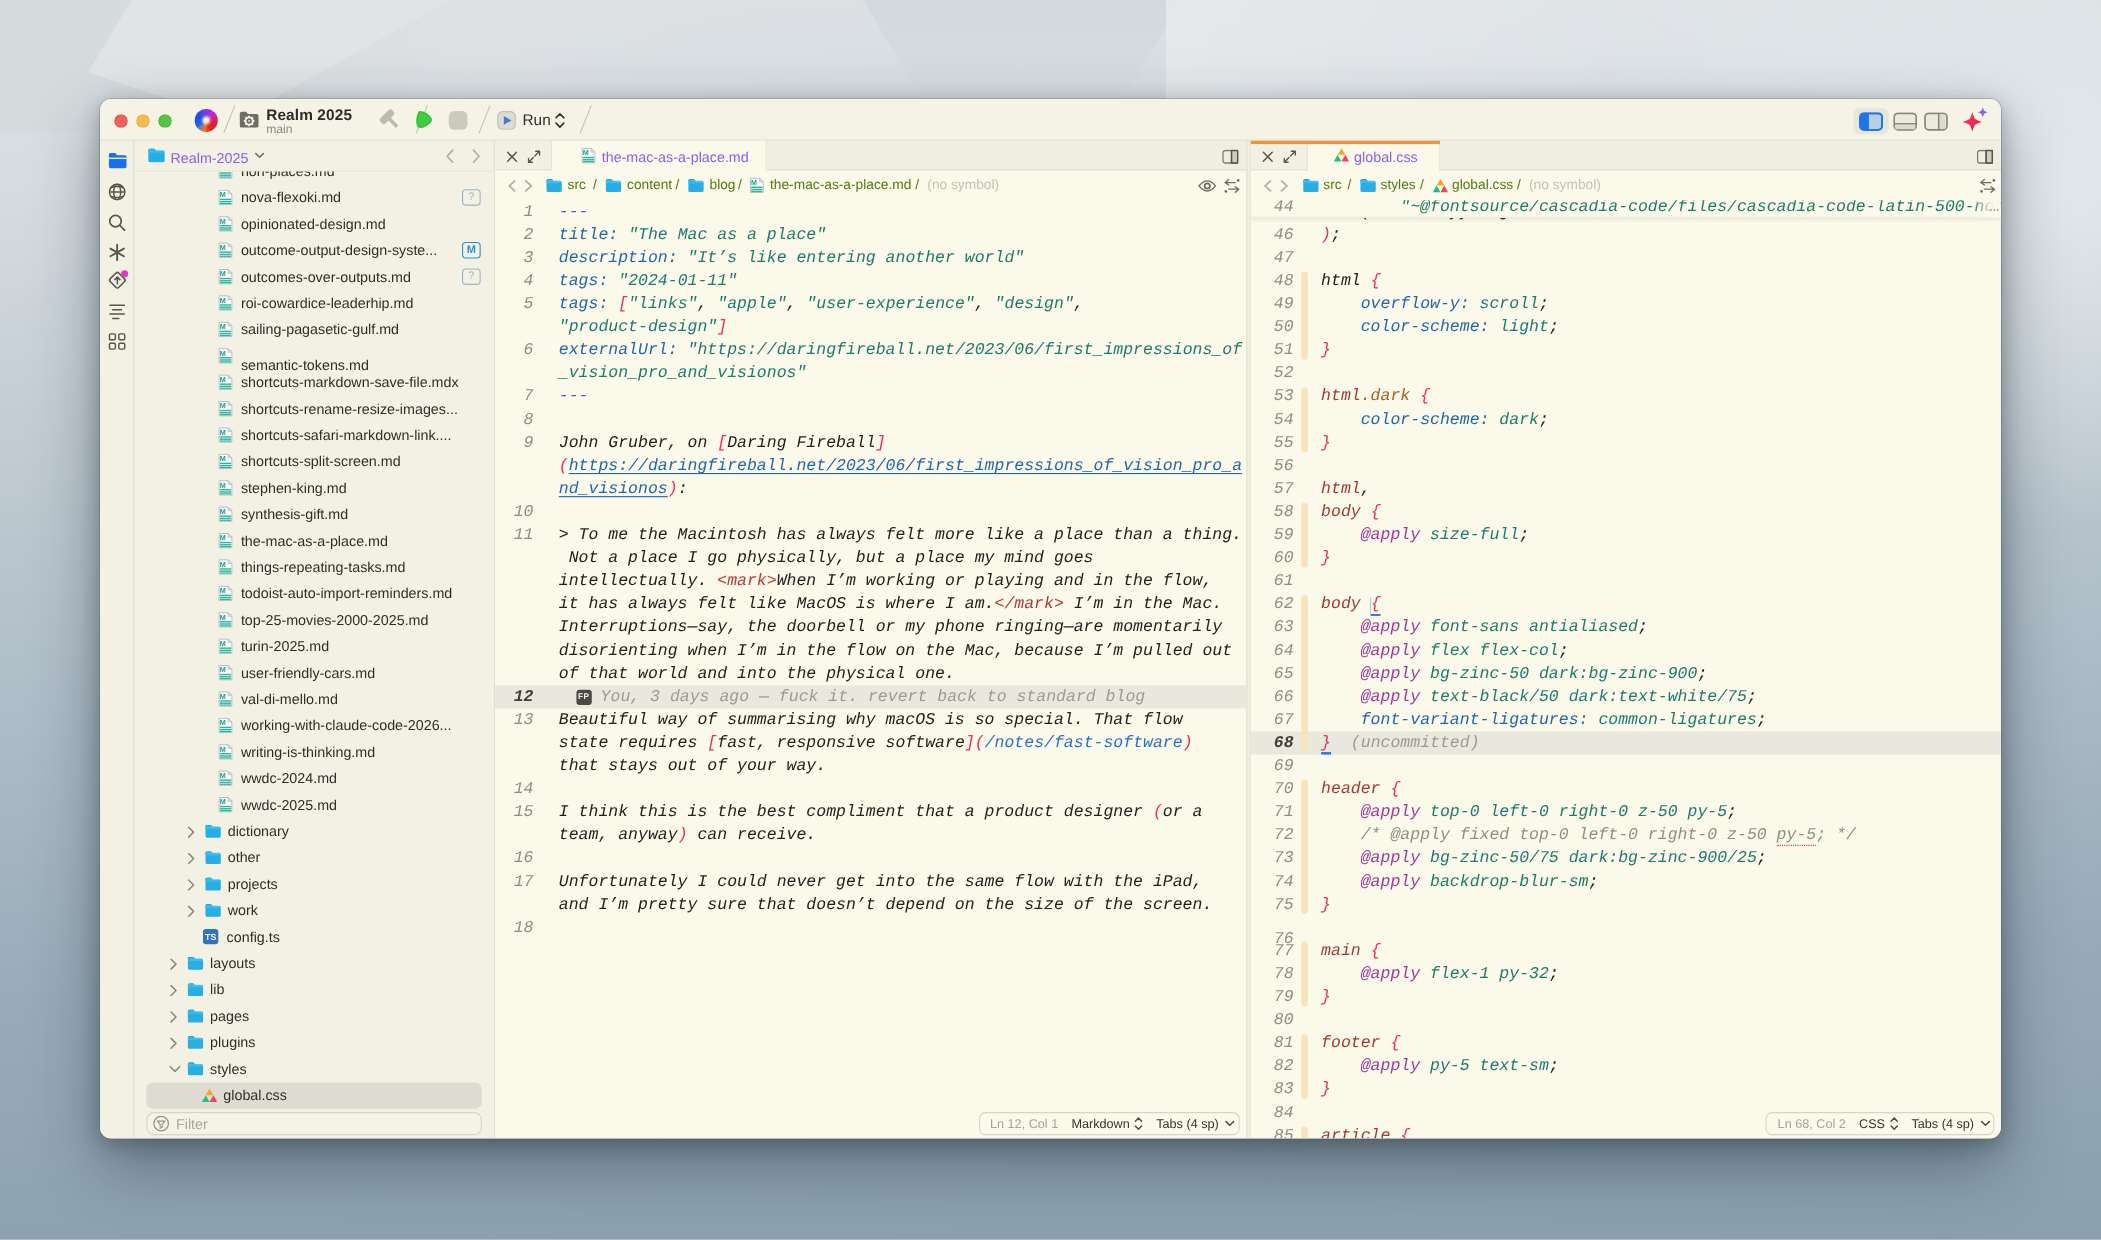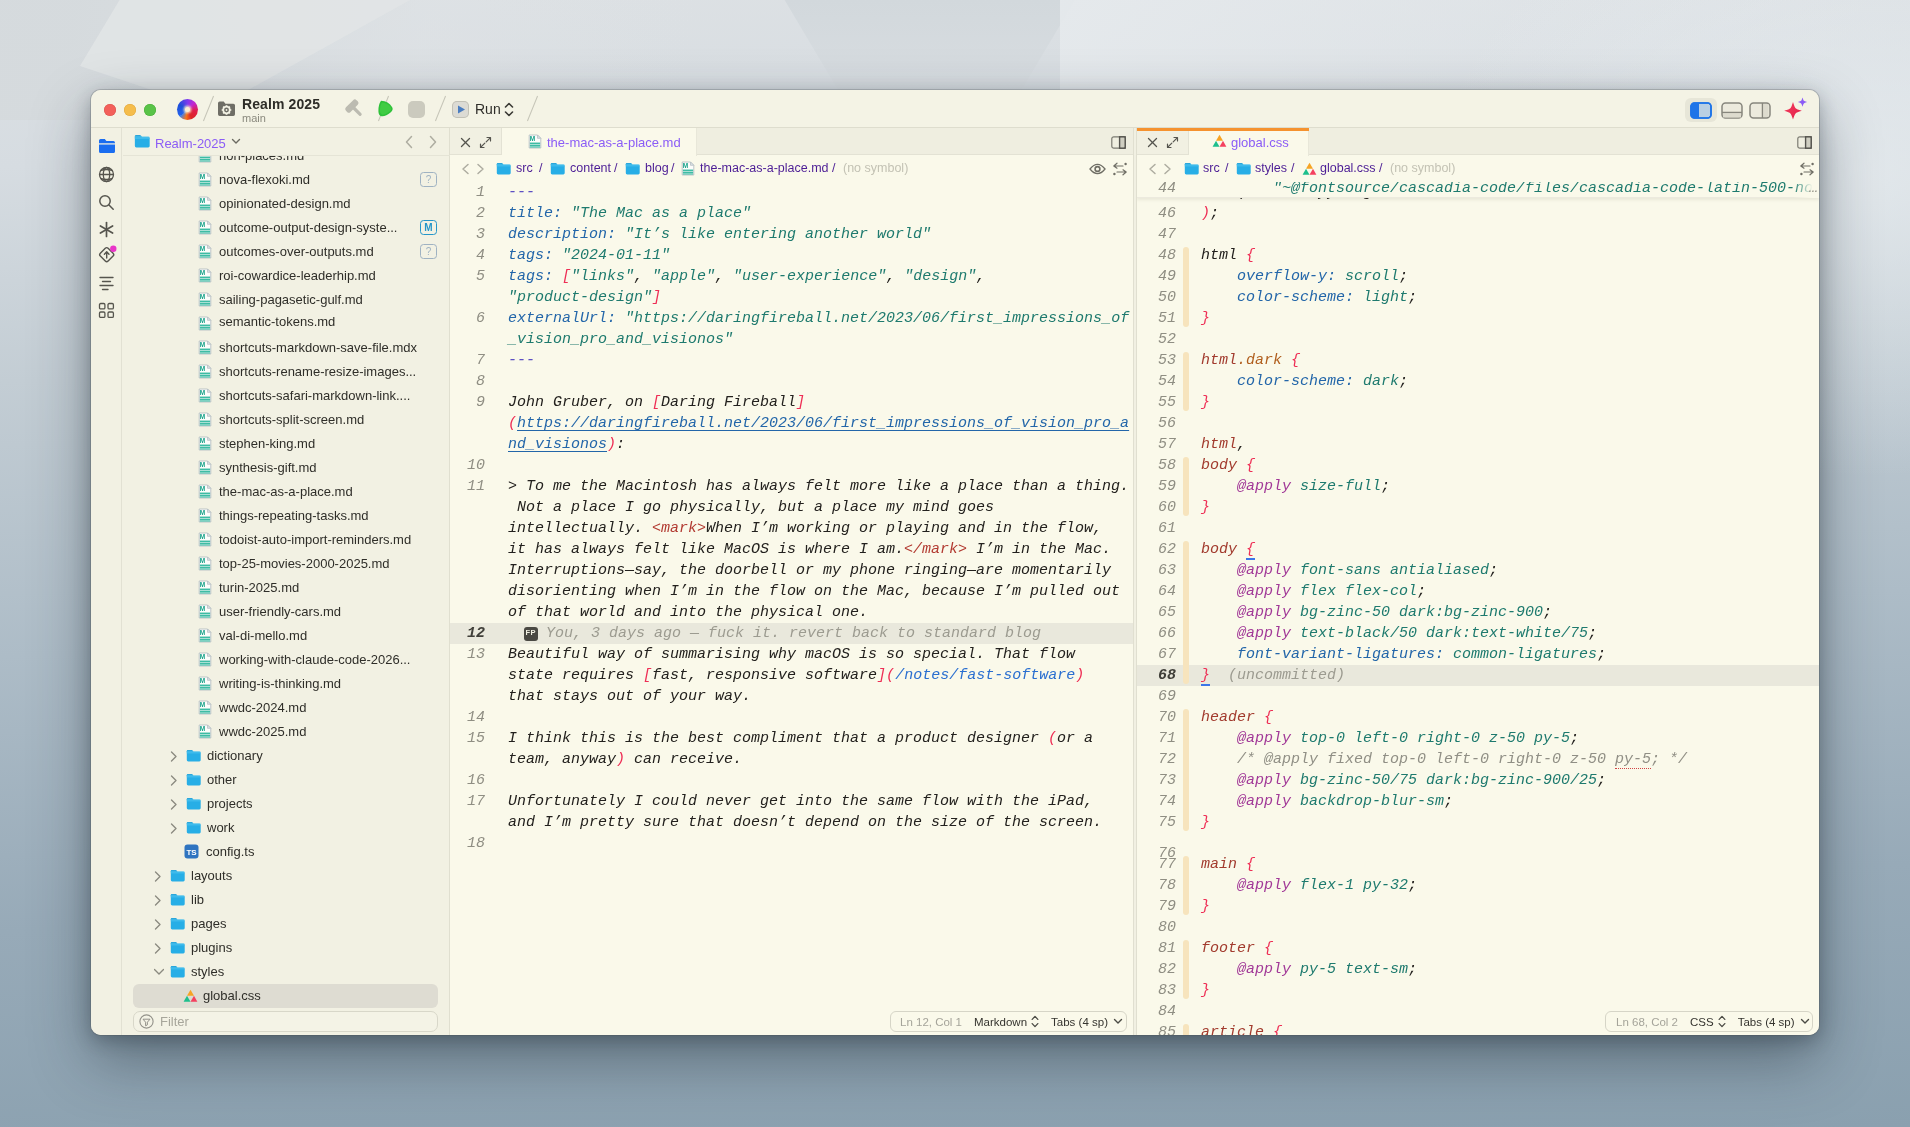--- a/index.html
+++ b/index.html
@@ -8,21 +8,21 @@
 .window{position:absolute;left:91px;top:90px;width:1728px;height:945px;background:#f2f1e3;border-radius:10px;
 box-shadow:0 25px 60px rgba(25,35,45,.42),0 5px 18px rgba(25,35,45,.30),0 0 0 1px rgba(120,125,125,.35);overflow:hidden}
 .abs{position:absolute}
 .tl{position:absolute;width:12px;height:12px;border-radius:50%}
 .sep{position:absolute;width:1.2px;height:27px;background:#c5c4b7;transform:rotate(22deg)}
 .ttl{position:absolute;font-weight:bold;font-size:14px;color:#2e2d28;letter-spacing:.1px}
 .sub{position:absolute;font-size:11px;color:#8a897e}
 .ui13{font-size:13px;color:#8b5cf6}
 .treerow{position:absolute;height:24px;line-height:24px;font-size:13px;color:#2f2e29;white-space:nowrap}
 .badge{position:absolute;width:17px;height:15px;border-radius:3.5px;font-size:10px;line-height:14px;text-align:center}
-.crumbtxt{font-size:12.5px;color:#4c1d95}
+.crumbtxt{font-size:12.5px;color:#4d7c0f}
 .code,.num{font-family:"Liberation Mono",monospace;font-style:italic;font-size:15px;line-height:21px;white-space:pre}
 .crow{position:absolute;left:0;height:21px;width:100%}
 .num{position:absolute;text-align:right;color:#8f8e83}
 .cd{position:absolute}
 .k{color:#2366a9}.s{color:#1e7a6e}.pu{color:#5c50c3}.r{color:#ee2e55}.br{color:#b23a31}
 .t{color:#23211e}.g{color:#9c9b90}.cm{color:#908f85}.ap{color:#a13897}.sel{color:#a23b2e}.or{color:#b05e1d}
 .lk{color:#2366a9;text-decoration:underline;text-underline-offset:3px}.lk2{color:#2a6fd0}
 .bu{box-shadow:0 2px 0 #3b76e8}
 .gitbar{position:absolute;width:6px;border-radius:3px;background:#f7e4bd}
 .statusbox{position:absolute;height:21px;border:1px solid #d6d5c7;border-radius:6px;background:#faf9ea;
@@ -238,21 +238,21 @@
       </svg>
 <div class="treerow" style="left:96px;top:132px">sailing-pagasetic-gulf.md</div>
 <svg class="abs" style="left:75px;top:160px" width="14" height="15" viewBox="0 0 14 15">
         <path d="M1.2 1 h8.3 l3.3 3.3 v9.7 h-11.6 z" fill="#fdfdfb" stroke="#b6bfc3" stroke-width="0.9"></path>
         <path d="M9.5 1 l3.3 3.3 h-3.3 z" fill="#dde4e7" stroke="#b6bfc3" stroke-width="0.8"></path>
         <text x="1.8" y="7.3" font-family="Liberation Sans" font-weight="bold" font-size="6.5" fill="#13a087">M</text>
         <rect x="1.9" y="8.6" width="10.2" height="1.3" fill="#2ab59b"></rect>
         <rect x="1.9" y="10.6" width="10.2" height="1.3" fill="#2ab59b"></rect>
         <rect x="1.9" y="12.4" width="10.2" height="1.1" fill="#2ab59b"></rect>
       </svg>
-<div class="treerow" style="left:96px;top:154px">semantic-tokens.md</div>
+<div class="treerow" style="left:96px;top:164px">semantic-tokens.md</div>
 <svg class="abs" style="left:75px;top:184px" width="14" height="15" viewBox="0 0 14 15">
         <path d="M1.2 1 h8.3 l3.3 3.3 v9.7 h-11.6 z" fill="#fdfdfb" stroke="#b6bfc3" stroke-width="0.9"></path>
         <path d="M9.5 1 l3.3 3.3 h-3.3 z" fill="#dde4e7" stroke="#b6bfc3" stroke-width="0.8"></path>
         <text x="1.8" y="7.3" font-family="Liberation Sans" font-weight="bold" font-size="6.5" fill="#13a087">M</text>
         <rect x="1.9" y="8.6" width="10.2" height="1.3" fill="#2ab59b"></rect>
         <rect x="1.9" y="10.6" width="10.2" height="1.3" fill="#2ab59b"></rect>
         <rect x="1.9" y="12.4" width="10.2" height="1.1" fill="#2ab59b"></rect>
       </svg>
 <div class="treerow" style="left:96px;top:180px">shortcuts-markdown-save-file.mdx</div>
 <svg class="abs" style="left:75px;top:208px" width="14" height="15" viewBox="0 0 14 15">

